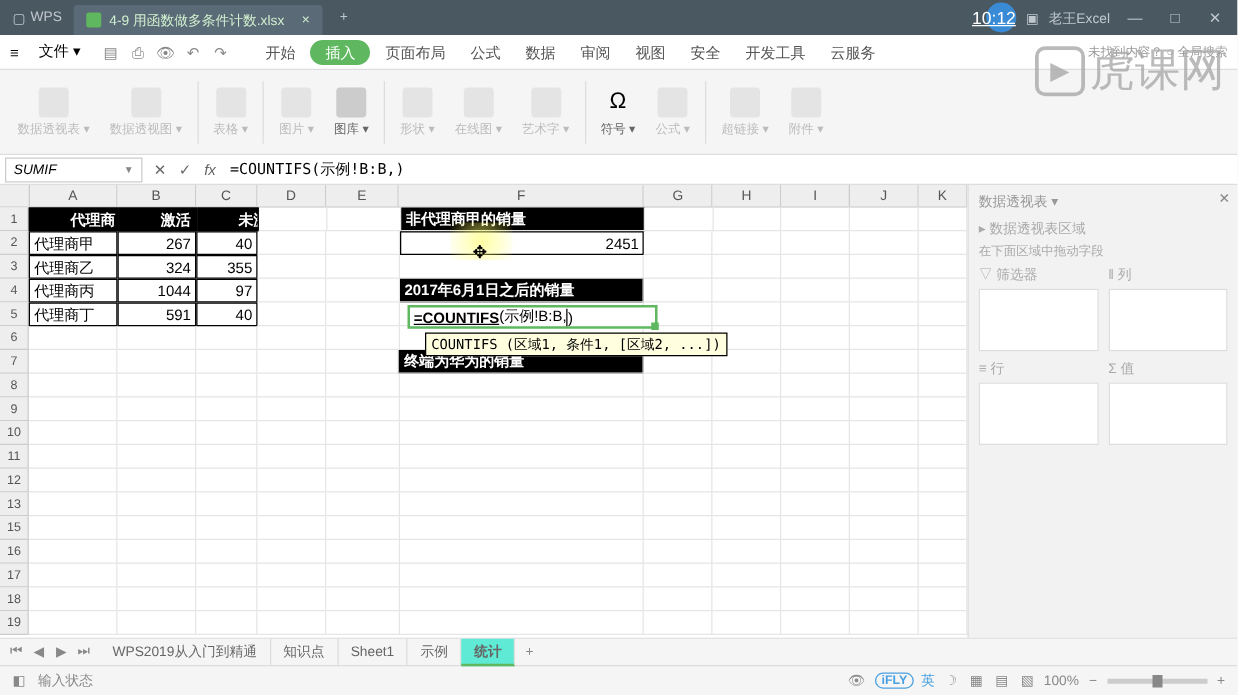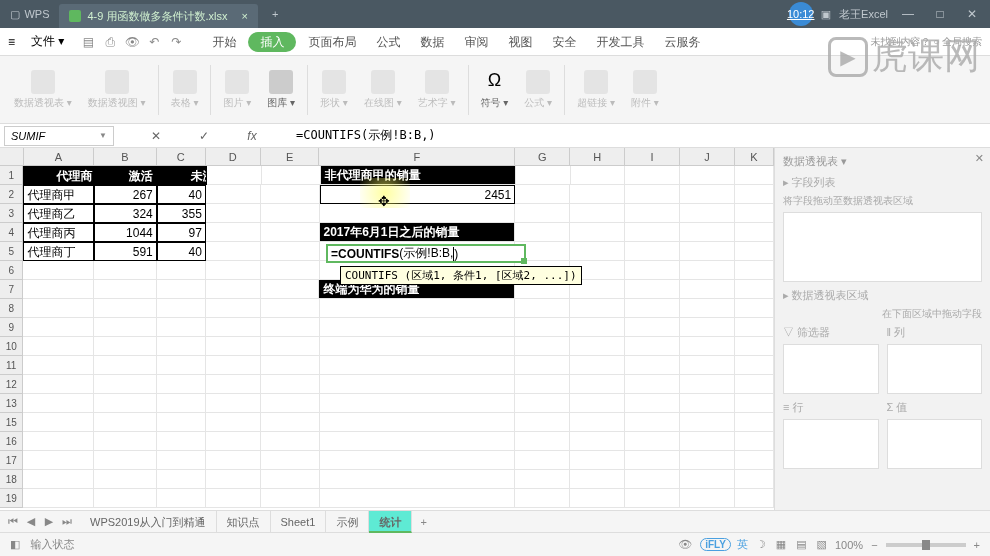--- a/index.html
+++ b/index.html
@@ -5,41 +5,41 @@
 * { margin: 0; padding: 0; box-sizing: border-box; font-family: "Microsoft YaHei", sans-serif; }
 body { width: 990px; height: 556px; background: #f0f0f0; overflow: hidden; position: relative; }
 
 .titlebar { height: 28px; background: #4a5862; display: flex; align-items: center; color: #c0c8ce; font-size: 11px; }
 .titlebar .wps-logo { padding: 0 10px; display: flex; align-items: center; gap: 4px; }
 .titlebar .tab { background: #5a6a76; height: 24px; margin-top: 4px; padding: 0 10px; display: flex; align-items: center; gap: 6px; border-radius: 3px 3px 0 0; color: #d0f0d0; }
 .titlebar .tab-icon { width: 12px; height: 12px; background: #5fb85f; border-radius: 2px; }
 .titlebar .tab-close { margin-left: 8px; cursor: pointer; }
 .titlebar .tab-add { margin-left: 6px; padding: 0 8px; cursor: pointer; }
 .titlebar .right-controls { margin-left: auto; display: flex; align-items: center; gap: 8px; padding-right: 6px; }
-.titlebar .avatar { width: 24px; height: 24px; background: #3a8bd6; border-radius: 50%; display: flex; align-items: center; justify-content: center; font-size: 11px; color: #fff; text-decoration: underline; }
+.titlebar .avatar { width: 24px; height: 24px; background: #3a8bd6; border-radius: 50%; display: flex; align-items: center; justify-content: flex-end; font-size: 14px; color: #fff; text-decoration: underline; }
 .titlebar .win-btn { width: 24px; height: 20px; display: flex; align-items: center; justify-content: center; cursor: pointer; font-size: 12px; }
 
 .menubar { height: 28px; background: #fff; border-bottom: 1px solid #ddd; display: flex; align-items: center; font-size: 12px; }
 .menubar .hamburger { padding: 0 8px; cursor: pointer; }
 .menubar .file-menu { padding: 0 8px; cursor: pointer; }
 .menubar .qat { display: flex; gap: 6px; padding: 0 8px; }
 .menubar .qat-btn { width: 16px; height: 16px; cursor: pointer; color: #888; display: flex; align-items: center; justify-content: center; }
 .menubar .tabs { display: flex; margin-left: 10px; }
 .menubar .ribbon-tab { padding: 0 10px; height: 28px; line-height: 28px; cursor: pointer; color: #555; }
 .menubar .ribbon-tab.active { background: #5fb85f; color: #fff; border-radius: 12px; height: 20px; line-height: 20px; margin: 4px 2px; padding: 0 12px; }
 .menubar .right-search { margin-left: auto; padding-right: 8px; font-size: 10px; color: #999; }
 
 .ribbon { height: 68px; background: #f5f5f5; border-bottom: 1px solid #ddd; display: flex; align-items: center; padding: 4px 8px; gap: 4px; }
 .ribbon-btn { display: flex; flex-direction: column; align-items: center; gap: 2px; padding: 2px 6px; cursor: pointer; }
 .ribbon-btn.disabled { opacity: 0.4; cursor: default; }
 .ribbon-icon { width: 24px; height: 24px; background: #ccc; border-radius: 3px; }
 .ribbon-label { font-size: 10px; color: #666; }
 .ribbon-sep { width: 1px; height: 50px; background: #ddd; margin: 0 2px; }
 
-.formula-bar { height: 24px; background: #fff; border-bottom: 1px solid #ddd; display: flex; align-items: center; font-size: 12px; gap: 28px; }
+.formula-bar { height: 24px; background: #fff; border-bottom: 1px solid #ddd; display: flex; align-items: center; font-size: 12px; }
 .name-box { width: 110px; height: 20px; border: 1px solid #ccc; margin: 0 4px; padding: 0 6px; display: flex; align-items: center; justify-content: space-between; font-style: italic; font-size: 11px; }
 .name-box .arrow { font-size: 8px; color: #888; }
 .fb-btn { width: 20px; text-align: center; cursor: pointer; color: #666; }
 .fb-input { flex: 1; padding: 0 6px; font-family: monospace; font-size: 12px; }
 
 .main-area { display: flex; height: calc(556px - 28px - 28px - 68px - 24px - 22px - 24px); }
 .spreadsheet { flex: 1; background: #fff; position: relative; overflow: hidden; }
 
 .col-headers { height: 18px; display: flex; border-bottom: 1px solid #ccc; background: #eee; }
 .corner-cell { width: 24px; background: #eee; border-right: 1px solid #ccc; }
@@ -53,21 +53,21 @@
 .col-D { width: 56px; } .col-E { width: 60px; } .col-F { width: 200px; }
 .col-G { width: 56px; } .col-H { width: 56px; } .col-I { width: 56px; }
 .col-J { width: 56px; } .col-K { width: 40px; }
 
 .hdr-cell { background: #000; color: #fff; font-weight: bold; text-align: center; border: 1px solid #000; padding-left: 32px; }
 .data-cell { border: 1px solid #000; }
 .num { text-align: right; }
 .black-label { background: #000; color: #fff; font-weight: bold; padding-left: 4px; }
 
 .editing-cell { position: absolute; left: 326px; top: 96px; width: 200px; height: 19px; border: 2px solid #5fb85f; background: #fff; font-size: 12px; display: flex; align-items: center; font-family: monospace; padding: 0 3px; }
-.editing-cell .fn { font-weight: bold; }
+.editing-cell .fn { font-weight: bold; text-decoration: underline; }
 .editing-cell .curs { width: 1px; height: 14px; background: #000; display: inline-block; vertical-align: middle; animation: blink 1s infinite; }
 @keyframes blink { 50% {opacity:0;} }
 .fill-handle { position: absolute; width: 6px; height: 6px; background: #5fb85f; right: -3px; bottom: -3px; }
 
 .tooltip { position: absolute; left: 340px; top: 118px; background: #ffffe0; border: 1px solid #000; font-size: 11px; padding: 1px 4px; font-family: monospace; z-index: 5; }
 
 .highlight-spot { position: absolute; left: 360px; top: 30px; width: 50px; height: 30px; background: radial-gradient(circle, rgba(255,255,100,0.6), transparent); pointer-events: none; }
 .cursor-cross { position: absolute; left: 378px; top: 45px; font-size: 14px; color: #000; pointer-events: none; }
 
 .side-panel { width: 216px; background: #f2f2f2; border-left: 1px solid #ddd; padding: 6px 8px; font-size: 11px; color: #888; position: relative; }
@@ -499,27 +499,22 @@
         <span>)</span>
       <div class="fill-handle"></div>
     </div>
     <div class="tooltip">COUNTIFS (区域1, 条件1, [区域2, ...])</div>
   </div>
 
   <div class="side-panel">
     <div class="sp-title"><span>数据透视表</span> ▾</div>
     <span class="sp-close">✕</span>
     <div class="sp-section">
-      <div class="sp-label">▸ <span>字段列表</span></div>
-      <div class="sp-label" style="font-size:10px;">将字段拖动至数据透视表区域</div>
-      <div class="sp-box"></div>
-    </div>
-    <div class="sp-section">
       <div class="sp-label">▸ <span>数据透视表区域</span></div>
-      <div class="sp-label" style="font-size:10px;text-align:right;">在下面区域中拖动字段</div>
+      <div class="sp-label" style="font-size:10px;">在下面区域中拖动字段</div>
       <div class="sp-grid2">
         <div>
             <div class="sp-label">▽ <span>筛选器</span></div>
             <div class="sp-box"></div>
           </div>
         <div>
             <div class="sp-label">‖ <span>列</span></div>
             <div class="sp-box"></div>
           </div>
       </div>

